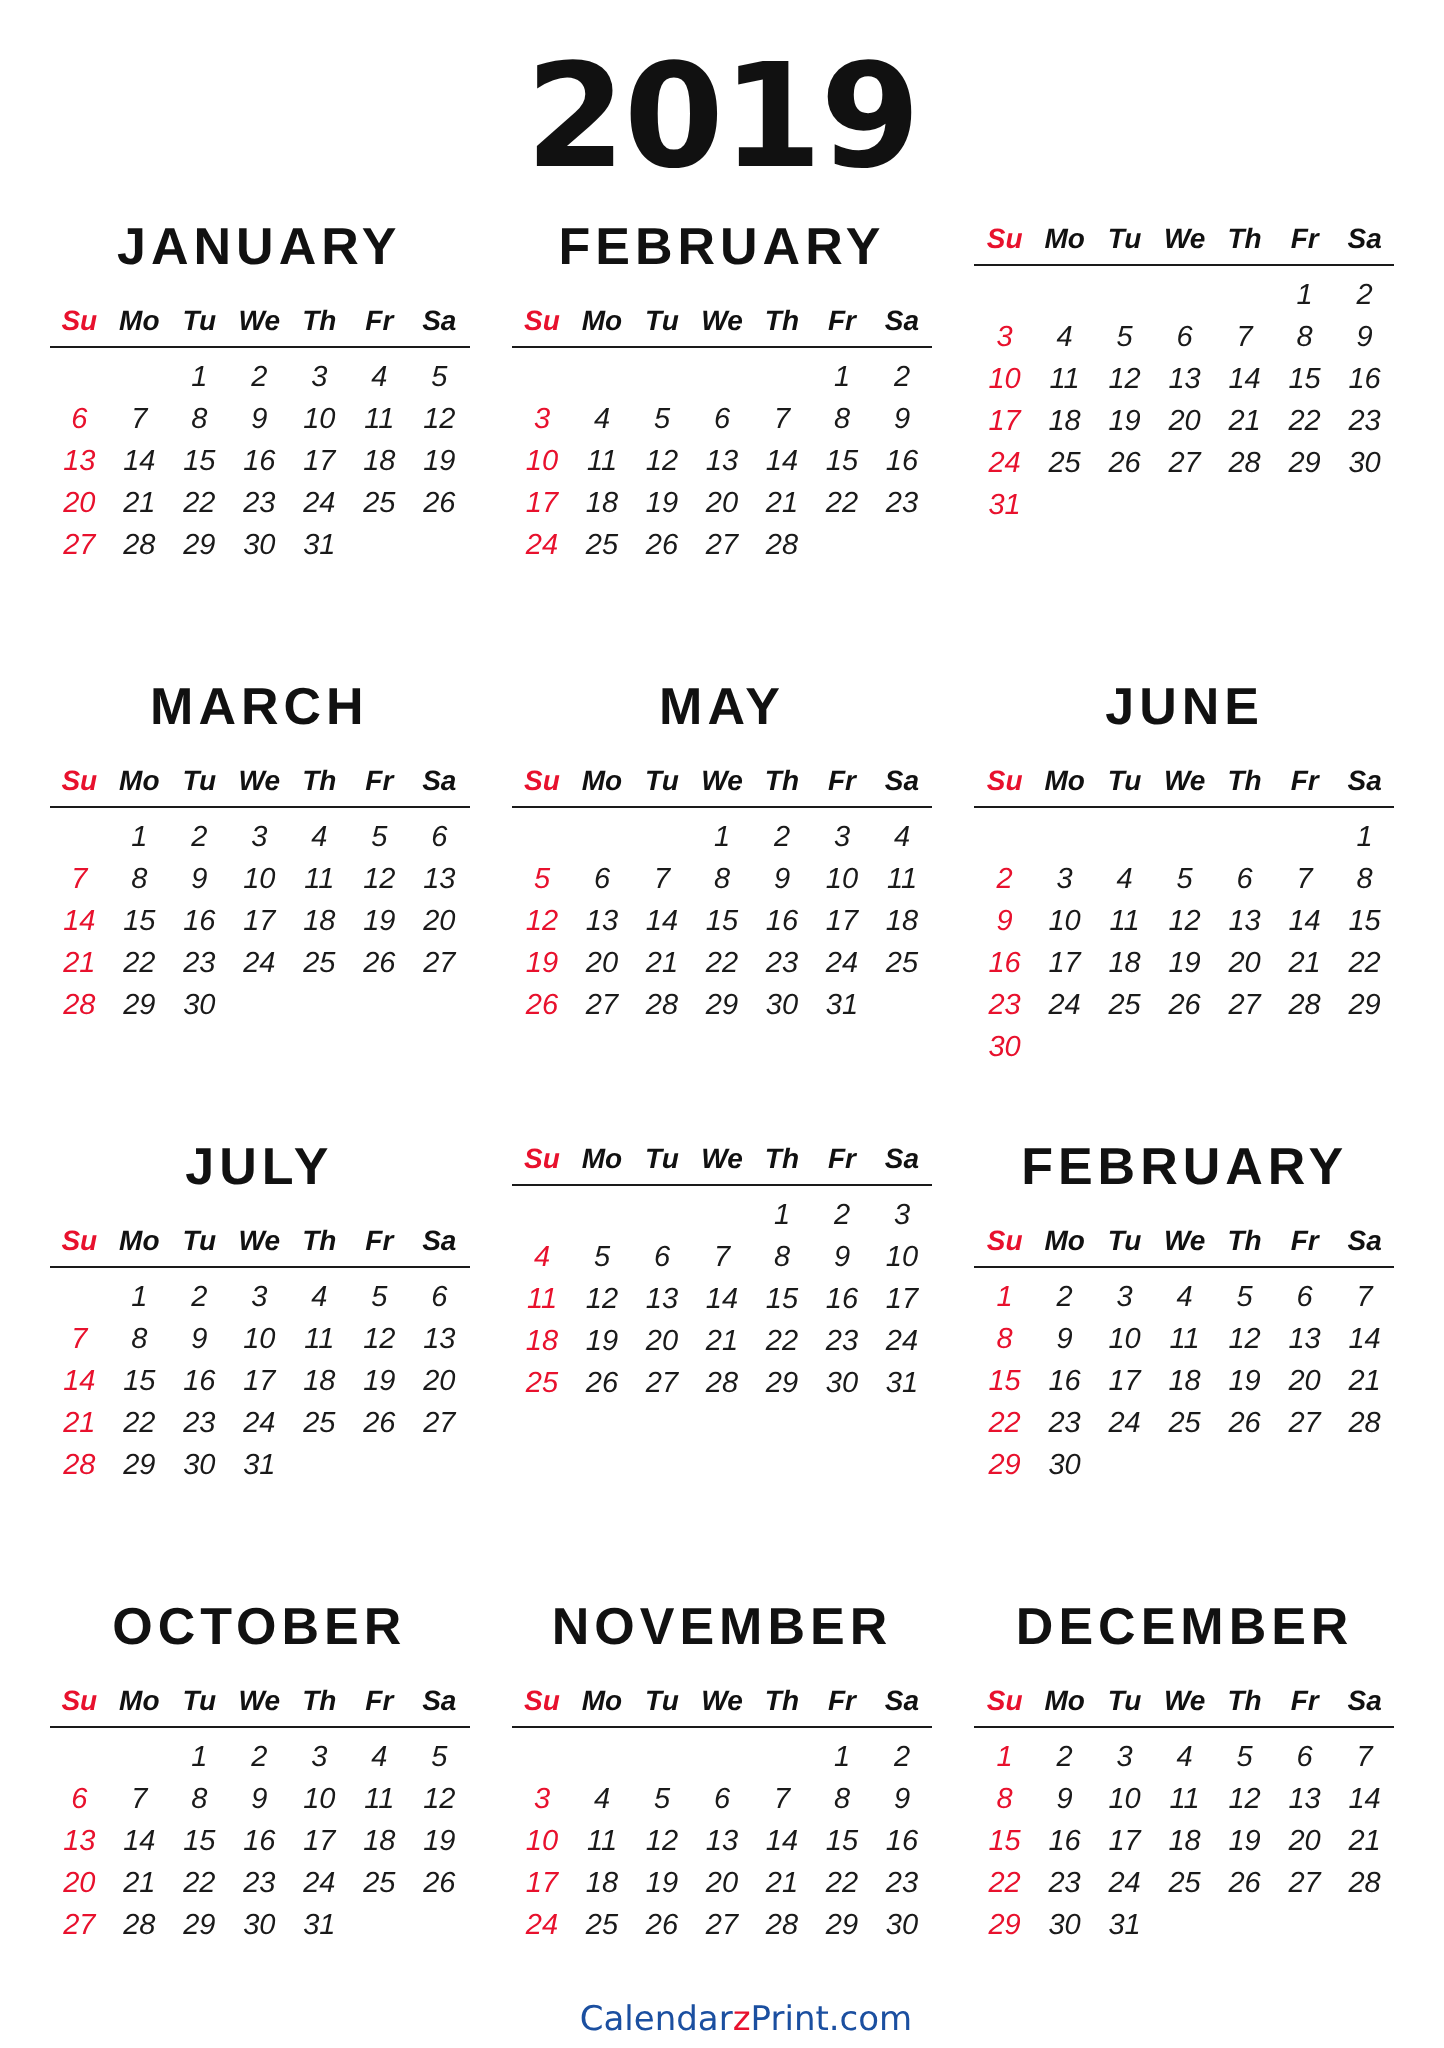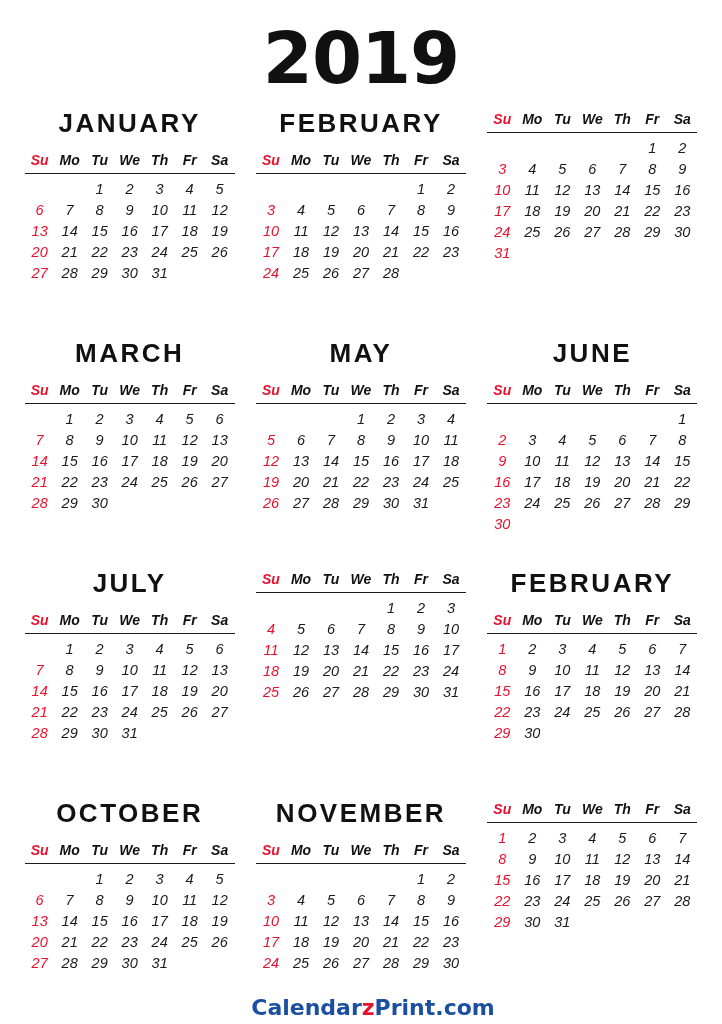--- a/index.html
+++ b/index.html
@@ -85,22 +85,22 @@
   }
   table.cal tr.firstrow td {
     padding-top: 4px;
   }
   .footer {
     position: absolute;
     left: 0;
     right: 0;
     bottom: 26px;
     text-align: center;
-    font-size: 22px;
-    font-weight: bold;
+    font-size: 17px;
+    font-weight: normal;
     font-family: "DejaVu Sans", sans-serif;
     margin-left: 24px;
   }
   .footer .b1 { color: #1b4fa0; }
   .footer .b2 { color: #e8112d; }
   .footer .b3 { color: #1b4fa0; }
 </style>
 </head>
 <body>
 
@@ -812,20 +812,21 @@
               <td>26</td>
               <td>27</td>
               <td>28</td>
               <td>29</td>
               <td>30</td>
             </tr>
           </tbody>
         </table>
       </div>
       <div class="month">
+        <div class="month-name">DECEMBER</div>
         <table class="cal">
           <thead>
             <tr>
               <th class="sun">Su</th>
               <th>Mo</th>
               <th>Tu</th>
               <th>We</th>
               <th>Th</th>
               <th>Fr</th>
               <th>Sa</th>

